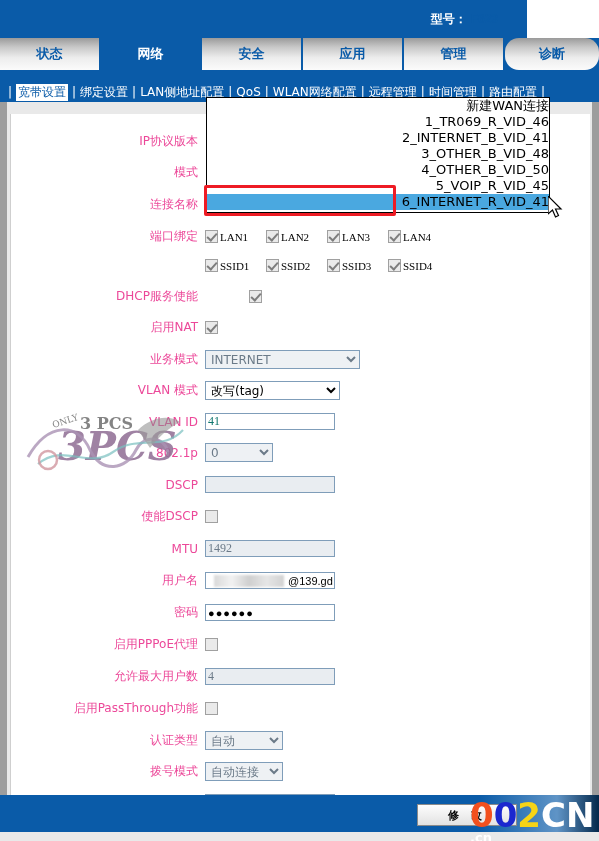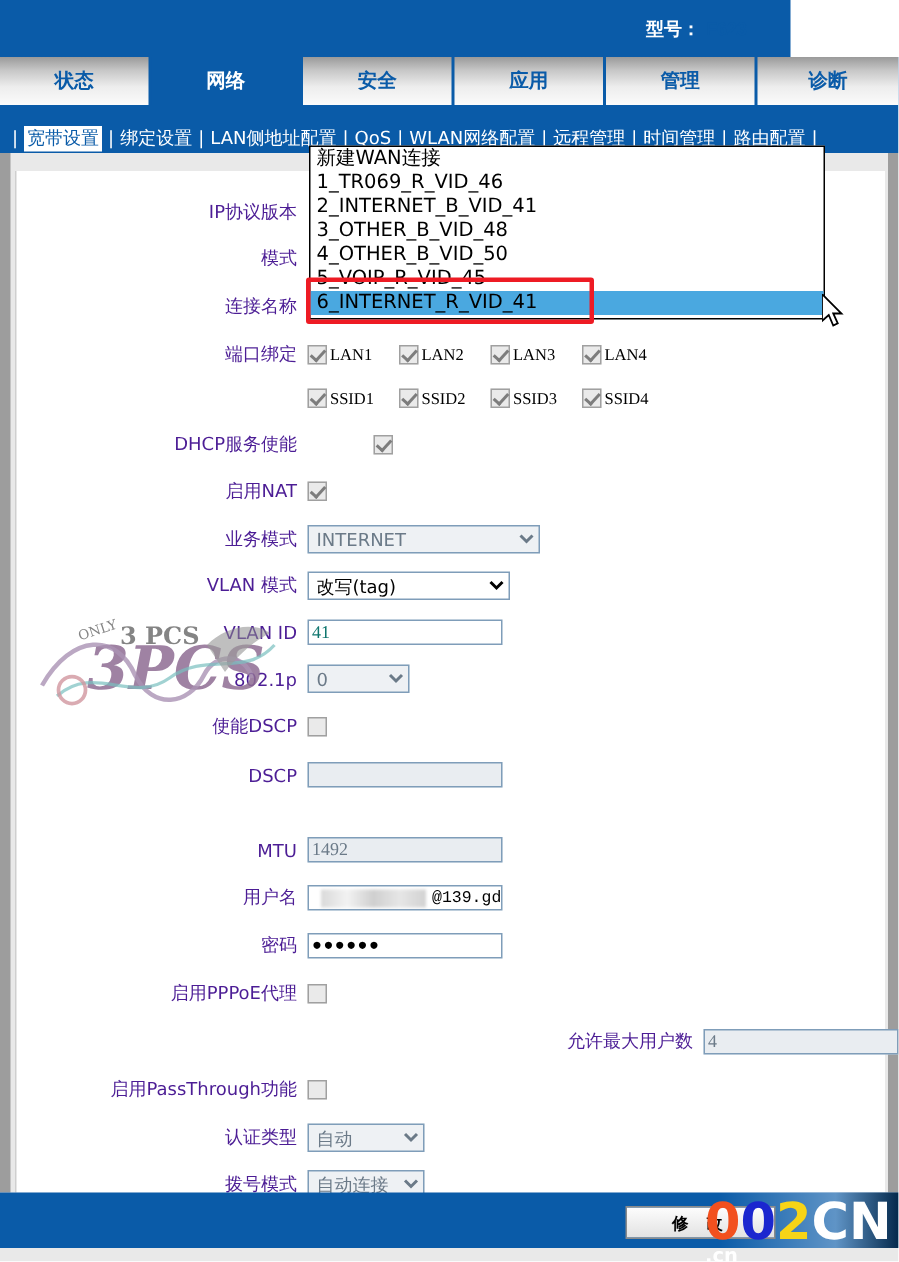--- a/index.html
+++ b/index.html
@@ -22,21 +22,21 @@
   
   .tabs{position:absolute;left:0;top:38px;width:599px;height:44px;background:#0a5ba8;display:flex;}
   .tab{
     flex:0 0 99px;height:32px;margin-right:2px;
     background:linear-gradient(to bottom,#9a9a9a 0%,#c7c7c7 28%,#ededed 62%,#fbfbfb 100%);
     color:#0a5ba8;font-size:13px;font-weight:bold;
     display:flex;align-items:center;justify-content:center;
     font-family:"DejaVu Sans",sans-serif;
   }
   .tab.active{background:#0a5ba8;color:#ffffff;}
-  .tab:last-child{flex:1 1 auto;margin-right:0;}
+  .tab:last-child{flex:1 1 auto;margin-right:0;border-radius:14px;}
 
   
   .subnav{
     position:absolute;left:0;top:82px;width:599px;height:20px;background:#0a5ba8;
     color:#ffffff;font-size:12px;display:flex;align-items:center;
     font-family:"DejaVu Sans",sans-serif;white-space:nowrap;padding-left:4px;
     box-sizing:border-box;
   }
   .subnav .sep{padding:0 4px;color:#ffffff;}
   .subnav .sitem{color:#ffffff;}
@@ -46,21 +46,21 @@
   .frame{position:absolute;left:0;top:102px;width:599px;height:693px;background:#e9e9e9;}
   .frame-inner{position:absolute;left:10px;top:12px;width:579px;height:681px;background:#ffffff;border-left:1px solid #cfcfcf;}
   .railL{position:absolute;left:0;top:102px;width:7px;height:693px;background:#9d9d9d;}
   .railR{position:absolute;right:0;top:102px;width:7px;height:693px;background:#9d9d9d;}
 
   
   .form{position:absolute;left:0;top:102px;width:599px;}
   .row{display:flex;align-items:center;height:23px;}
   .lbl{
     width:205px;text-align:right;padding-right:7px;box-sizing:border-box;
-    font-size:12px;color:#4c1d95;font-family:"DejaVu Sans",sans-serif;
+    font-size:12px;color:#ec4899;font-family:"DejaVu Sans",sans-serif;
   }
   .ctl{display:flex;align-items:center;gap:0;}
 
   input.tb{
     height:17px;border:1px solid #7f9db9;background:#ffffff;
     font-size:12px;font-family:"Liberation Serif",serif;color:#0f766e;
     padding:0 2px;box-sizing:border-box;outline:none;
   }
   input.tb.dis{background:#e9edf1;color:#6b7a88;}
   input.w130{width:130px;}
@@ -87,34 +87,34 @@
   .cbgroup{display:flex;align-items:center;}
   .cbitem{display:flex;align-items:center;width:61px;}
   .cbitem .txt{font-size:11px;margin-left:2px;font-family:"Liberation Serif",serif;}
   .unit{font-size:12px;margin-left:2px;font-family:"DejaVu Sans",sans-serif;}
 
   .pwd{letter-spacing:1px;font-size:12px;}
 
   
   .uname-field{
     position:relative;width:130px;height:17px;border:1px solid #7f9db9;background:#fff;
-    font-size:11px;font-family:Liberation Mono, monospace;
+    font-size:11px;font-family:Liberation Sans, sans-serif;
     display:flex;align-items:center;box-sizing:border-box;padding-left:2px;overflow:hidden;
   }
   .redact{
     position:absolute;left:8px;top:2px;width:70px;height:12px;
     background:linear-gradient(90deg,#d9d9d9,#f2f2f2,#cfcfcf,#e6e6e6,#d2d2d2);
     filter:blur(1px);
   }
   .uname-tail{margin-left:80px;position:relative;z-index:2;}
 
   
   .dropdown{
     position:absolute;left:206px;top:97px;width:344px;height:116px;
-    background:#ffffff;border:1px solid #000000;z-index:40;box-sizing:border-box;
+    background:#ffffff;border:1px solid #000000;z-index:40;box-sizing:border-box;text-align:right;
   }
   .dd-opt{
     height:16px;line-height:16px;padding-left:4px;font-size:13px;
     font-family:"DejaVu Sans",sans-serif;color:#000;white-space:nowrap;
   }
   .dd-opt.sel{background:#4aa8e0;color:#000;}
 
   
   .redbox{
     position:absolute;left:204px;top:185px;width:192px;height:31px;
@@ -310,30 +310,30 @@
     </div>
 
     <div class="row" style="margin-top:8px;">
       <div class="lbl">802.1p</div>
       <select class="sel sel-w68 dis">
         <option>0</option>
       </select>
     </div>
 
     <div class="row" style="margin-top:9px;">
+      <div class="lbl">DSCP</div>
+      <input class="tb w130 dis" value="" style="">
+    </div>
+
+    <div class="row" style="margin-top:9px;">
       <div class="lbl">使能DSCP</div>
       <span class="cb"></span>
     </div>
 
     <div class="row" style="margin-top:9px;">
-      <div class="lbl">DSCP</div>
-      <input class="tb w130 dis" value="" style="">
-    </div>
-
-    <div class="row" style="margin-top:27px;">
       <div class="lbl">MTU</div>
       <input class="tb w130 dis" value="1492" style="">
     </div>
 
     <div class="row" style="margin-top:9px;">
       <div class="lbl">用户名</div>
       <div class="uname-field">
         <span class="redact"></span>
         <span class="uname-tail">@139.gd</span>
       </div>
@@ -344,21 +344,21 @@
       <div class="uname-field pwd">
         <span>●●●●●●</span>
       </div>
     </div>
 
     <div class="row" style="margin-top:9px;">
       <div class="lbl">启用PPPoE代理</div>
       <span class="cb"></span>
     </div>
 
-    <div class="row" style="margin-top:9px;justify-content:flex-end;">
+    <div class="row" style="margin-top:9px;">
       <div class="lbl">允许最大用户数</div>
       <input class="tb w130 dis" value="4" style="">
     </div>
 
     <div class="row" style="margin-top:9px;">
       <div class="lbl">启用PassThrough功能</div>
       <span class="cb"></span>
     </div>
 
     <div class="row" style="margin-top:9px;">

